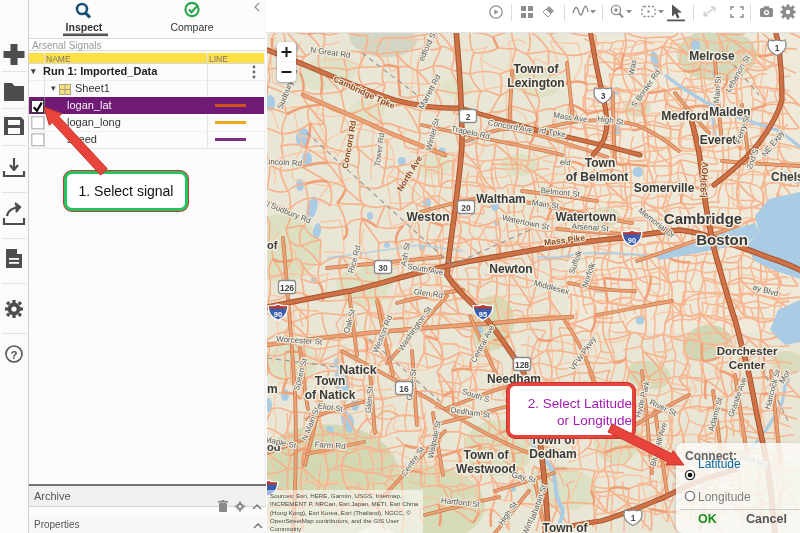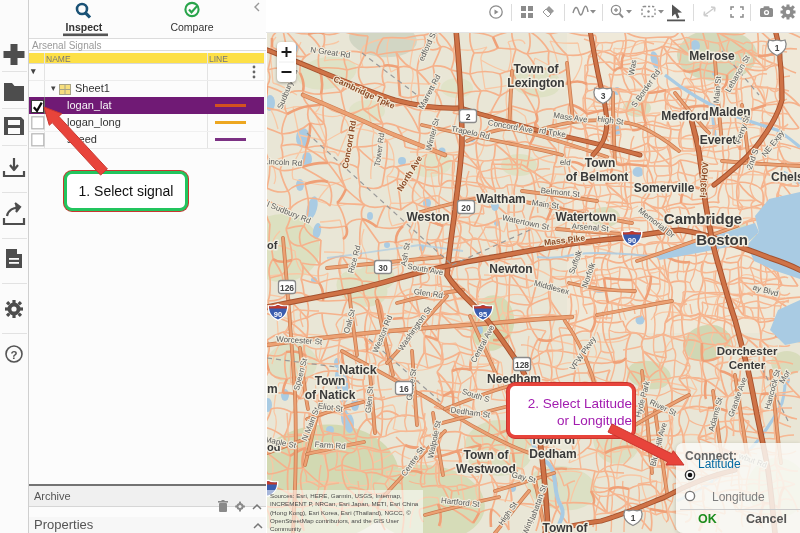--- a/index.html
+++ b/index.html
@@ -13,21 +13,21 @@
 .row{left:29px;width:235px;height:17px;font-size:11px;color:#333;line-height:17px;}
 .swatch{height:3px;width:31px;left:186px;top:7px;position:absolute;}
 #callout1{left:64px;top:171px;width:118px;height:34px;background:#fff;border:3px solid #22c55e;border-radius:8px;color:#111;font-size:14px;text-align:center;line-height:34px;box-shadow:0 0 0 1px #c8372f;}
 #callout2{left:507px;top:383px;width:122px;height:39px;background:#fff;border:3px solid #e8443b;border-radius:8px;color:#a21caf;font-size:13.5px;text-align:right;line-height:16.5px;padding-top:10px;box-shadow:0 0 0 1px #c8372f;}
 #toolbar{left:266px;top:0;width:534px;height:32px;background:#fff;border-bottom:1px solid #e4e4e4;}
 #map{left:267px;top:33px;width:533px;height:500px;overflow:hidden;background:#ece8d9;}
 #zoomctl{left:277px;top:42px;width:19px;height:40px;background:#fff;border-radius:4px;box-shadow:0 1px 3px rgba(0,0,0,0.35);}
 #attrib{left:267px;top:490px;width:156px;height:43px;background:rgba(255,255,255,0.55);color:#4a4a4a;font-size:6.2px;line-height:8.3px;padding:2px 0 0 3px;box-sizing:border-box;white-space:nowrap;overflow:hidden;}
 #connect{left:676px;top:443px;width:124px;height:90px;background:rgba(250,250,247,0.84);border-radius:7px 0 0 7px;box-shadow:0 1px 4px rgba(0,0,0,0.18);}
 #archbar{left:29px;top:484px;width:237px;height:20px;background:#f0f0f0;border-top:2px solid #737373;border-bottom:1px solid #d6d6d6;color:#555;font-size:11px;line-height:20px;}
-#propbar{left:29px;top:517px;width:237px;height:16px;background:#f7f7f7;color:#555;font-size:13px;line-height:16px;}
+#propbar{left:29px;top:517px;width:237px;height:16px;background:#f7f7f7;color:#555;font-size:10px;line-height:16px;}
 </style>
 </head>
 <body>
 
 <div class="abs" id="sidebar"></div>
 <div class="abs sidesep" style="top:71px"></div>
 <div class="abs sidesep" style="top:108px"></div>
 <div class="abs sidesep" style="top:145px"></div>
 <div class="abs sidesep" style="top:192px"></div>
 <div class="abs sidesep" style="top:238px"></div>
@@ -84,20 +84,21 @@
 <div class="abs" id="thead">
     <span class="abs" style="left:17px;top:1px">NAME</span>
     <span class="abs" style="left:180px;top:1px">LINE</span>
   </div>
 <div class="abs" style="left:44px;top:53px;width:1px;height:95px;background:#e3e3e3"></div>
 <div class="abs" style="left:207px;top:53px;width:1px;height:95px;background:#e3e3e3"></div>
 <div class="abs" style="left:264px;top:53px;width:2px;height:443px;background:#f4f4f4"></div>
 
 <div class="abs row" style="top:63px;font-weight:bold;color:#222;border-bottom:1px solid #ececec;">
   <span class="abs" style="left:2px;top:0px;color:#444;font-size:9px">▾</span>
+  <span class="abs" style="left:14px">Run 1: Imported_Data</span>
 </div>
 <svg class="abs" style="left:251px;top:65px" width="6" height="14">
     <g fill="#666">
       <circle cx="3" cy="2" r="1.4"></circle>
       <circle cx="3" cy="7" r="1.4"></circle>
       <circle cx="3" cy="12" r="1.4"></circle>
     </g>
   </svg>
 <div class="abs row" style="top:80px;border-bottom:1px solid #ececec;">
   <span class="abs" style="left:22px;top:0px;color:#444;font-size:9px">▾</span>
@@ -596,21 +597,21 @@
 <div class="abs" id="attrib">Sources: Esri, HERE, Garmin, USGS, Intermap,<br>INCREMENT P, NRCan, Esri Japan, METI, Esri China<br>(Hong Kong), Esri Korea, Esri (Thailand), NGCC, ©<br>OpenStreetMap contributors, and the GIS User<br>Community</div>
 
 <div class="abs" id="connect">
 <div style="position:absolute;left:9px;top:6px;font-size:12px;font-weight:bold;color:#666;">Connect:</div>
 <svg style="position:absolute;left:8px;top:23px" width="110" height="46">
 <circle cx="6" cy="9" r="4.6" fill="#fff" stroke="#333" stroke-width="1.4"></circle>
 <circle cx="6" cy="9" r="2.3" fill="#111"></circle>
 <circle cx="6" cy="30" r="4.6" fill="#fff" stroke="#777" stroke-width="1.4"></circle>
 </svg>
 <div style="position:absolute;left:22px;top:14px;font-size:12px;color:#0369a1;">Latitude</div>
-<div style="position:absolute;left:22px;top:47px;font-size:12px;color:#7d7d7d;margin-left:14px;">Longitude</div>
+<div style="position:absolute;left:22px;top:47px;font-size:12px;color:#7d7d7d;">Longitude</div>
 <div style="position:absolute;left:4px;top:66px;width:120px;height:1px;background:#ccc;"></div>
 <div style="position:absolute;left:22px;top:69px;font-size:12.5px;font-weight:bold;color:#1d8c1d;">OK</div>
 <div style="position:absolute;left:70px;top:69px;font-size:12.5px;font-weight:bold;color:#555;">Cancel</div>
 </div>
 
 <div class="abs" id="callout1">1. Select signal</div>
 <div class="abs" id="callout2">2. Select Latitude<br>or Longitude</div>
 <svg class="abs" style="left:0;top:0;pointer-events:none" width="800" height="533" viewBox="0 0 800 533">
 <polygon points="44.0,107.0 61.8,113.7 58.9,116.4 107.4,168.9 100.6,175.1 52.2,122.6 49.3,125.3" fill="#e8443b" stroke="#c8372f" stroke-width="1"></polygon>
 <polygon points="684,465 673.3,450.7 671.7,453.8 612,424 608,432 667.7,461.9 666.1,465" fill="#e8443b" stroke="#c8372f" stroke-width="1"></polygon>

